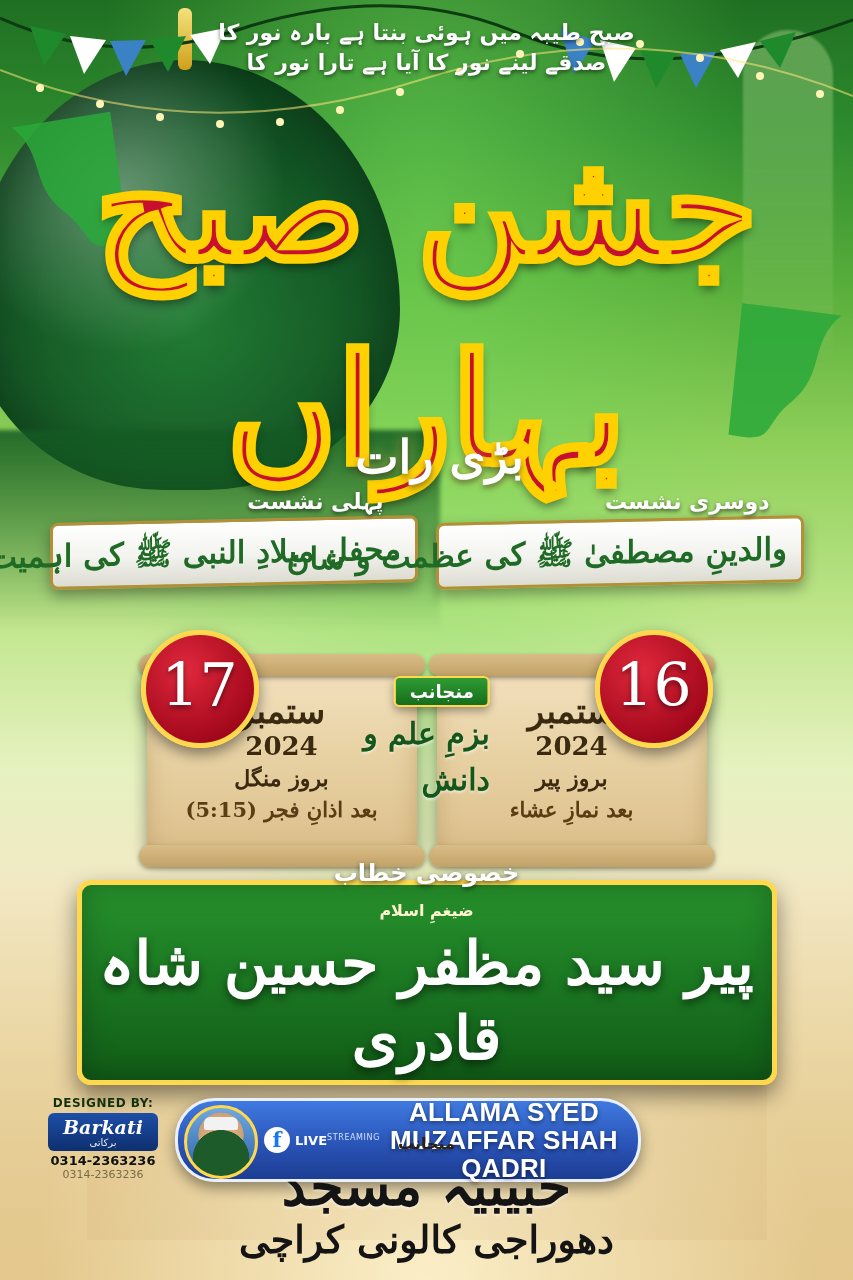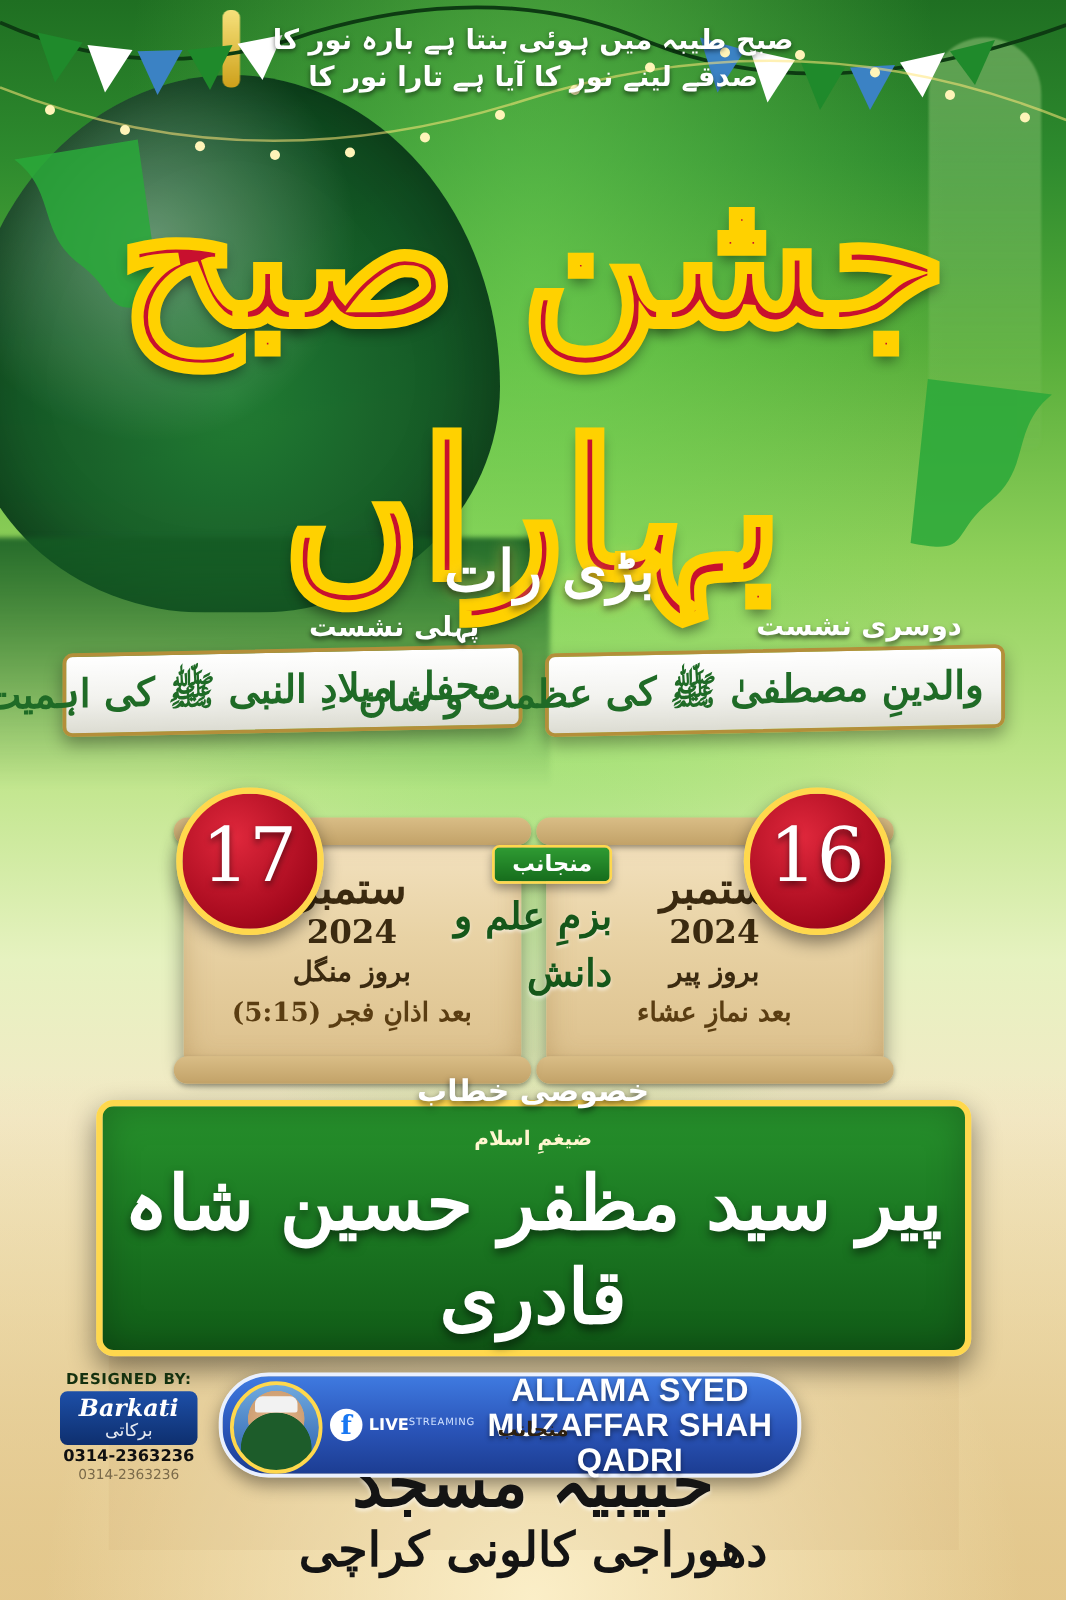--- a/index.html
+++ b/index.html
@@ -394,21 +394,21 @@
     color: #ffffff;
   }
   .designer .logo .brand {
     font-family: "DejaVu Serif", serif;
     font-style: italic;
     font-size: 19px;
     font-weight: bold;
     line-height: 1;
   }
   .designer .logo .sub {
-    font-size: 14px;
+    font-size: 10px;
     opacity: 0.9;
   }
   .designer .phone {
     margin-top: 2px;
     font-size: 13px;
     font-weight: bold;
     color: #101010;
   }
   .designer .phone2 {
     font-size: 11px;

